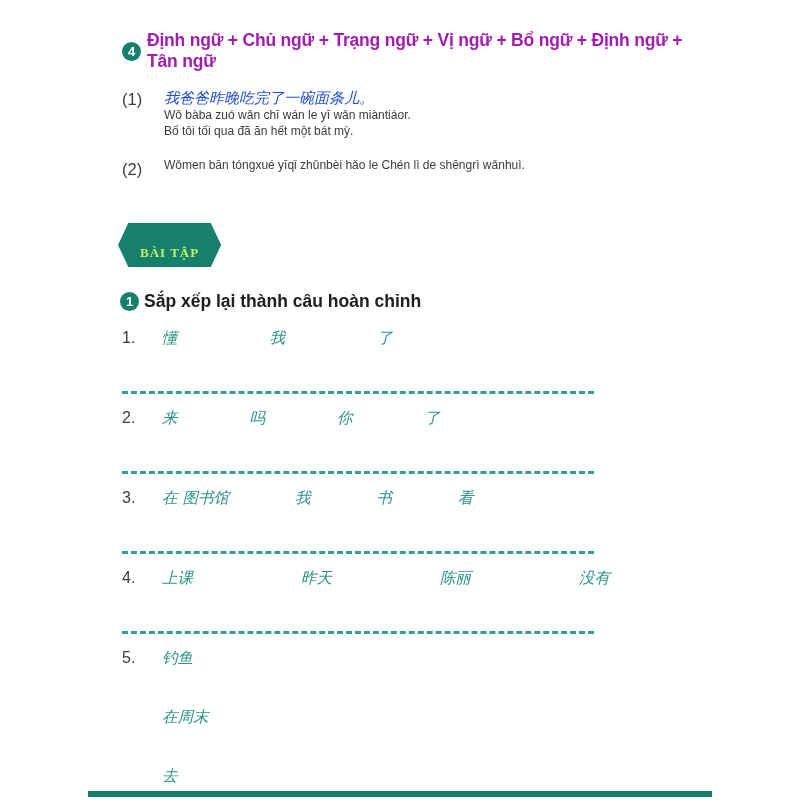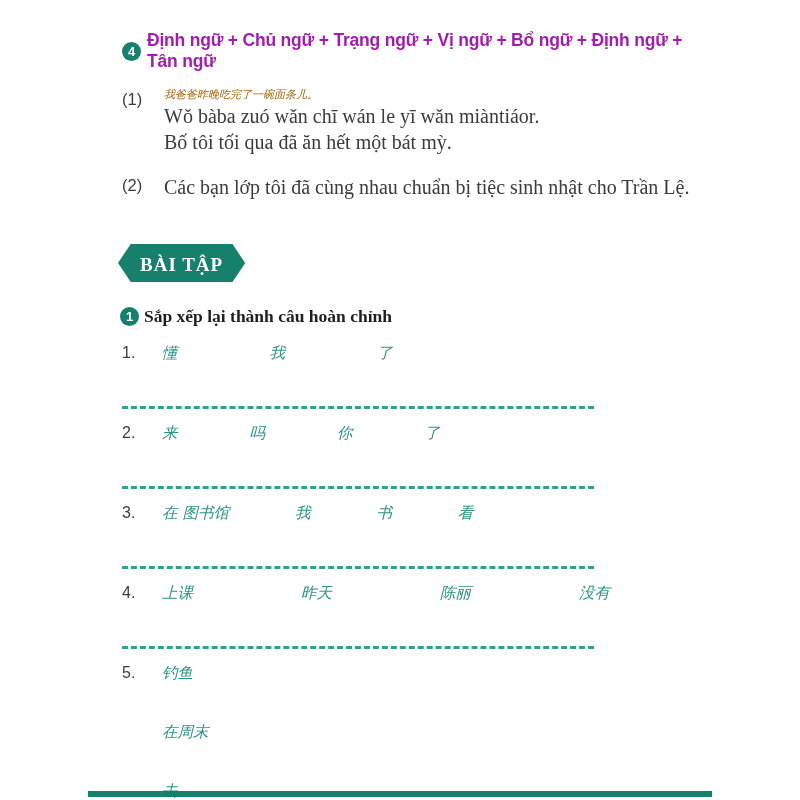--- a/index.html
+++ b/index.html
@@ -55,59 +55,59 @@
     margin-bottom: 18px;
   }
   .example-label {
     flex: 0 0 42px;
     color: #3d3d3d;
     font-size: 16.5px;
     padding-top: 2px;
   }
   .example-body { flex: 1; }
   .cn-line {
-    color: #a16207;
-    font-size: 11px;
+    color: #1d4ed8;
+    font-size: 15px;
     line-height: 1.35;
-    font-family: Liberation Mono, monospace;
+    font-family: Liberation Serif, serif;
     font-style: italic;
   }
   .pinyin-line, .viet-line {
     color: #3b3b3b;
-    font-size: 20px;
+    font-size: 12px;
     line-height: 1.32;
-    font-family: Liberation Serif, serif;
+    font-family: Liberation Sans, sans-serif;
   }
 
   
   .section-badge {
     margin: 26px 0 14px -4px;
     display: inline-block;
     background: #17806C;
-    color: #ffffff;
+    color: #bef264;
     font-family: "Liberation Serif", serif;
     font-weight: bold;
-    font-size: 19px;
+    font-size: 13px;
     letter-spacing: 1px;
-    padding: 10px 22px 6px 22px;
+    padding: 22px 22px 6px 22px;
     clip-path: polygon(10% 0%, 90% 0%, 100% 50%, 90% 100%, 10% 100%, 0% 50%);
   }
 
   
   .exercise-heading {
     display: flex;
     align-items: center;
     gap: 5px;
     margin: 10px 0 16px -2px;
   }
   .exercise-title {
     color: #1e1e1e;
     font-weight: bold;
     font-size: 17.5px;
-    font-family: Liberation Serif, serif;
+    font-family: Liberation Sans, sans-serif;
   }
 
   
   .ex-item { margin-bottom: 12px; }
   .ex-row {
     display: flex;
     align-items: baseline;
   }
   .ex-num {
     flex: 0 0 40px;
@@ -162,21 +162,21 @@
     <div class="example-body">
       <div class="cn-line">我爸爸昨晚吃完了一碗面条儿。</div>
       <div class="pinyin-line">Wǒ bàba zuó wǎn chī wán le yī wǎn miàntiáor.</div>
       <div class="viet-line">Bố tôi tối qua đã ăn hết một bát mỳ.</div>
     </div>
   </div>
 
   <div class="example">
     <span class="example-label">(2)</span>
     <div class="example-body">
-      <div class="viet-line">Các bạn lớp tôi đã cùng nhau chuẩn bị tiệc sinh nhật cho Trần Lệ.</div>
+      <div class="pinyin-line">Wǒmen bān tóngxué yīqǐ zhǔnbèi hǎo le Chén lì de shēngrì wǎnhuì.</div>
     </div>
   </div>
 
   <div>
     <span class="section-badge">BÀI TẬP</span>
   </div>
 
   <div class="exercise-heading">
     <span class="num-circle">1</span>
     <span class="exercise-title">Sắp xếp lại thành câu hoàn chỉnh</span>

